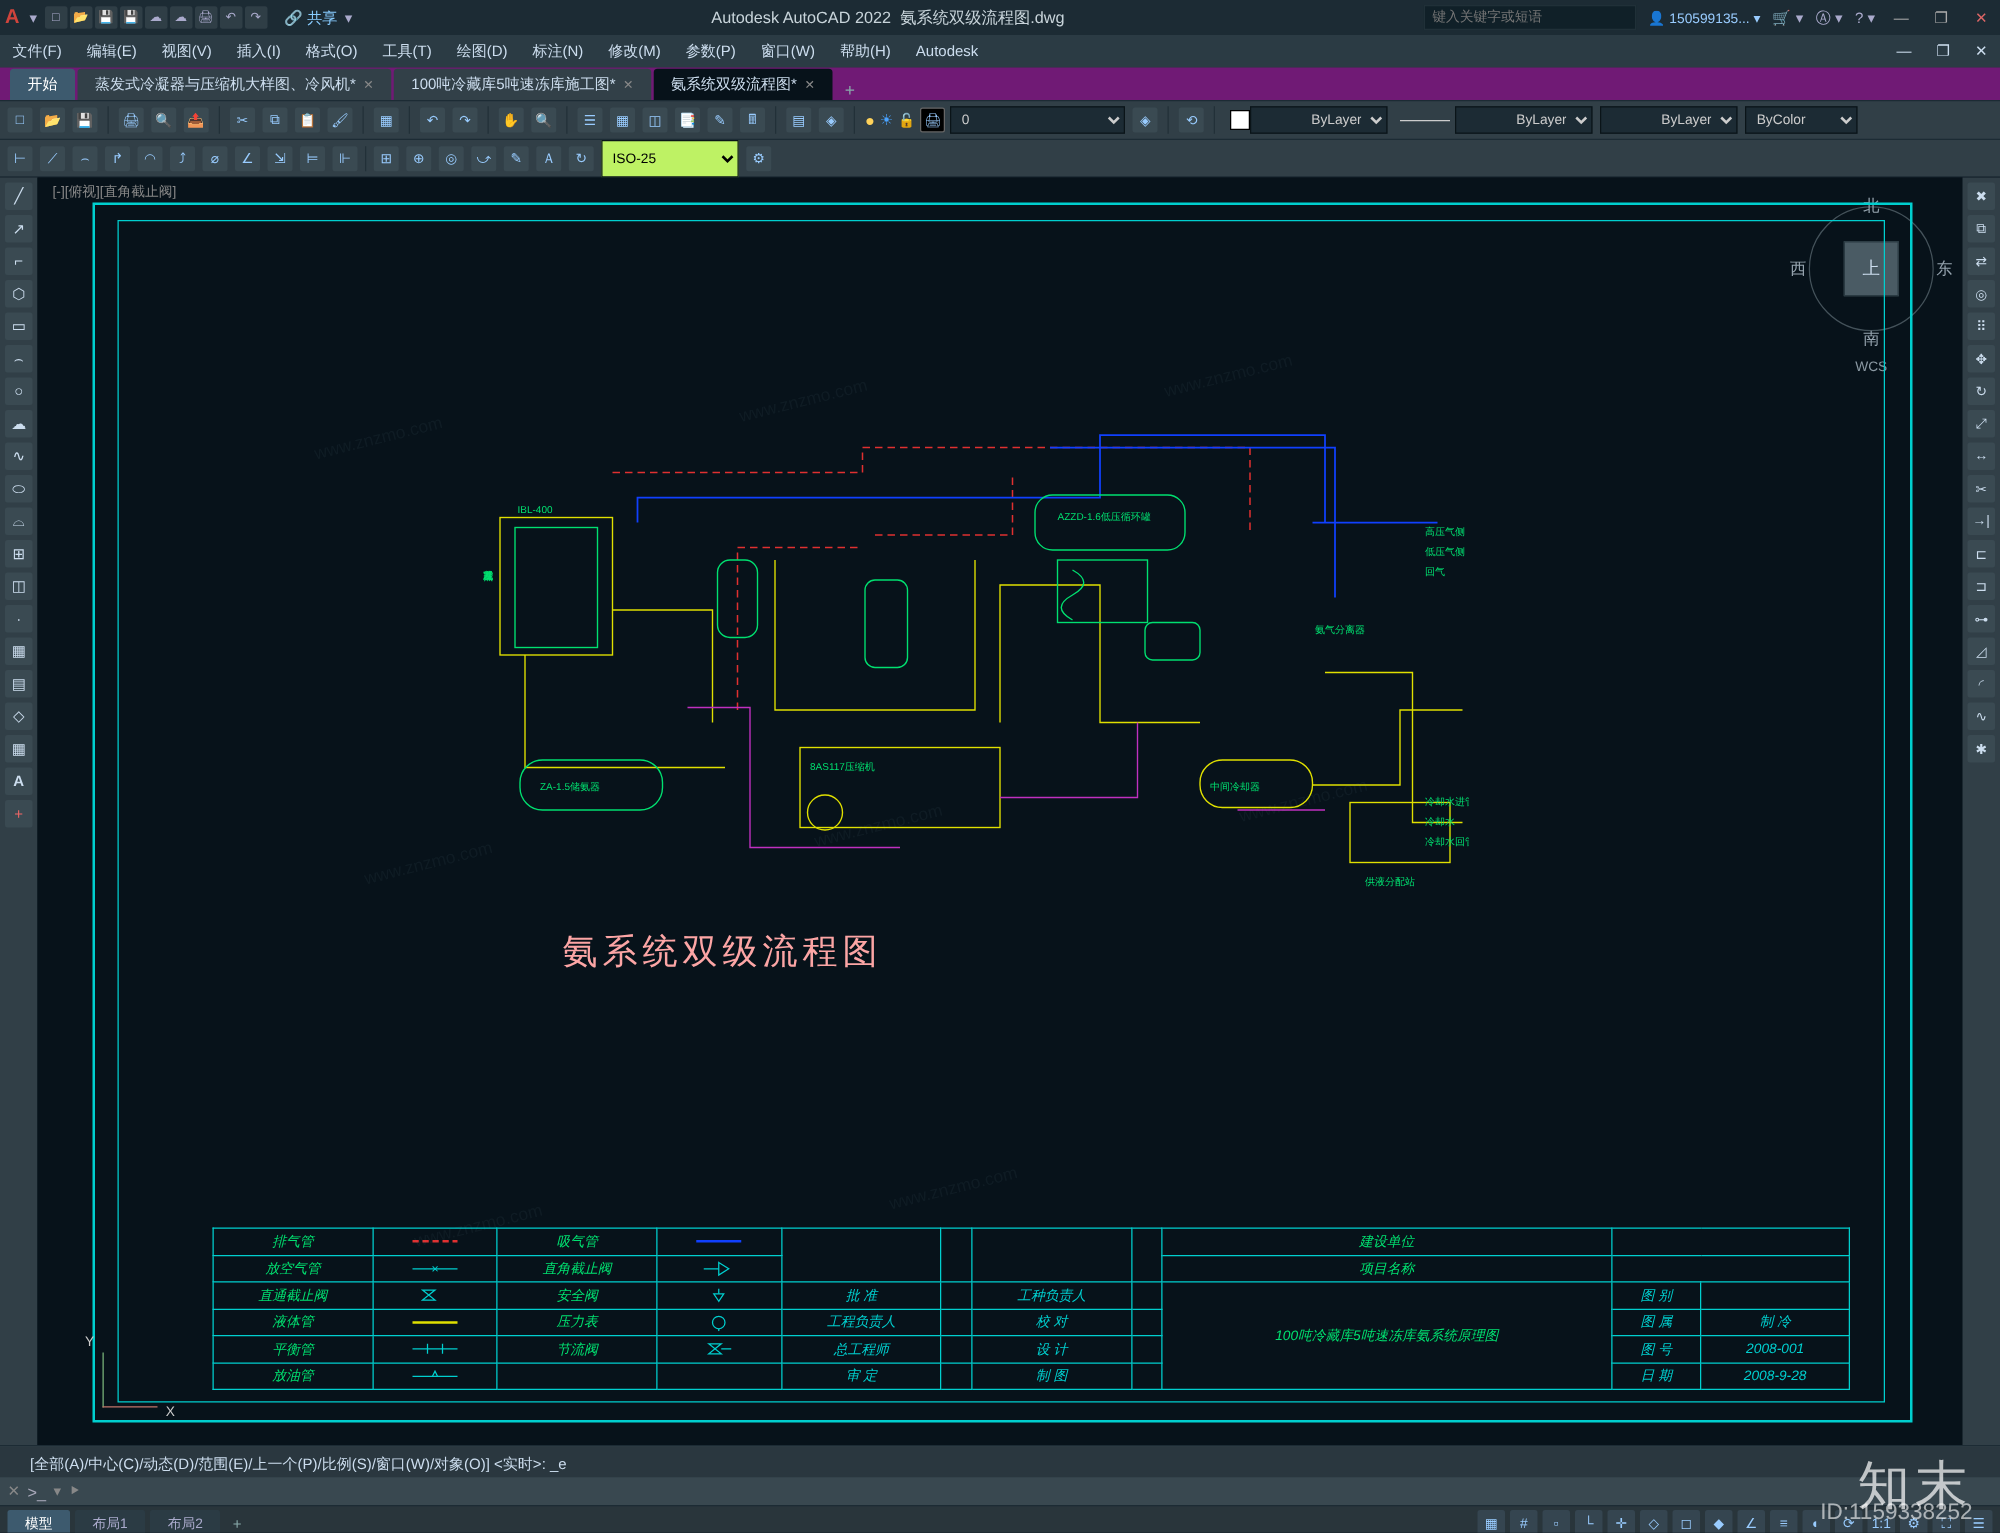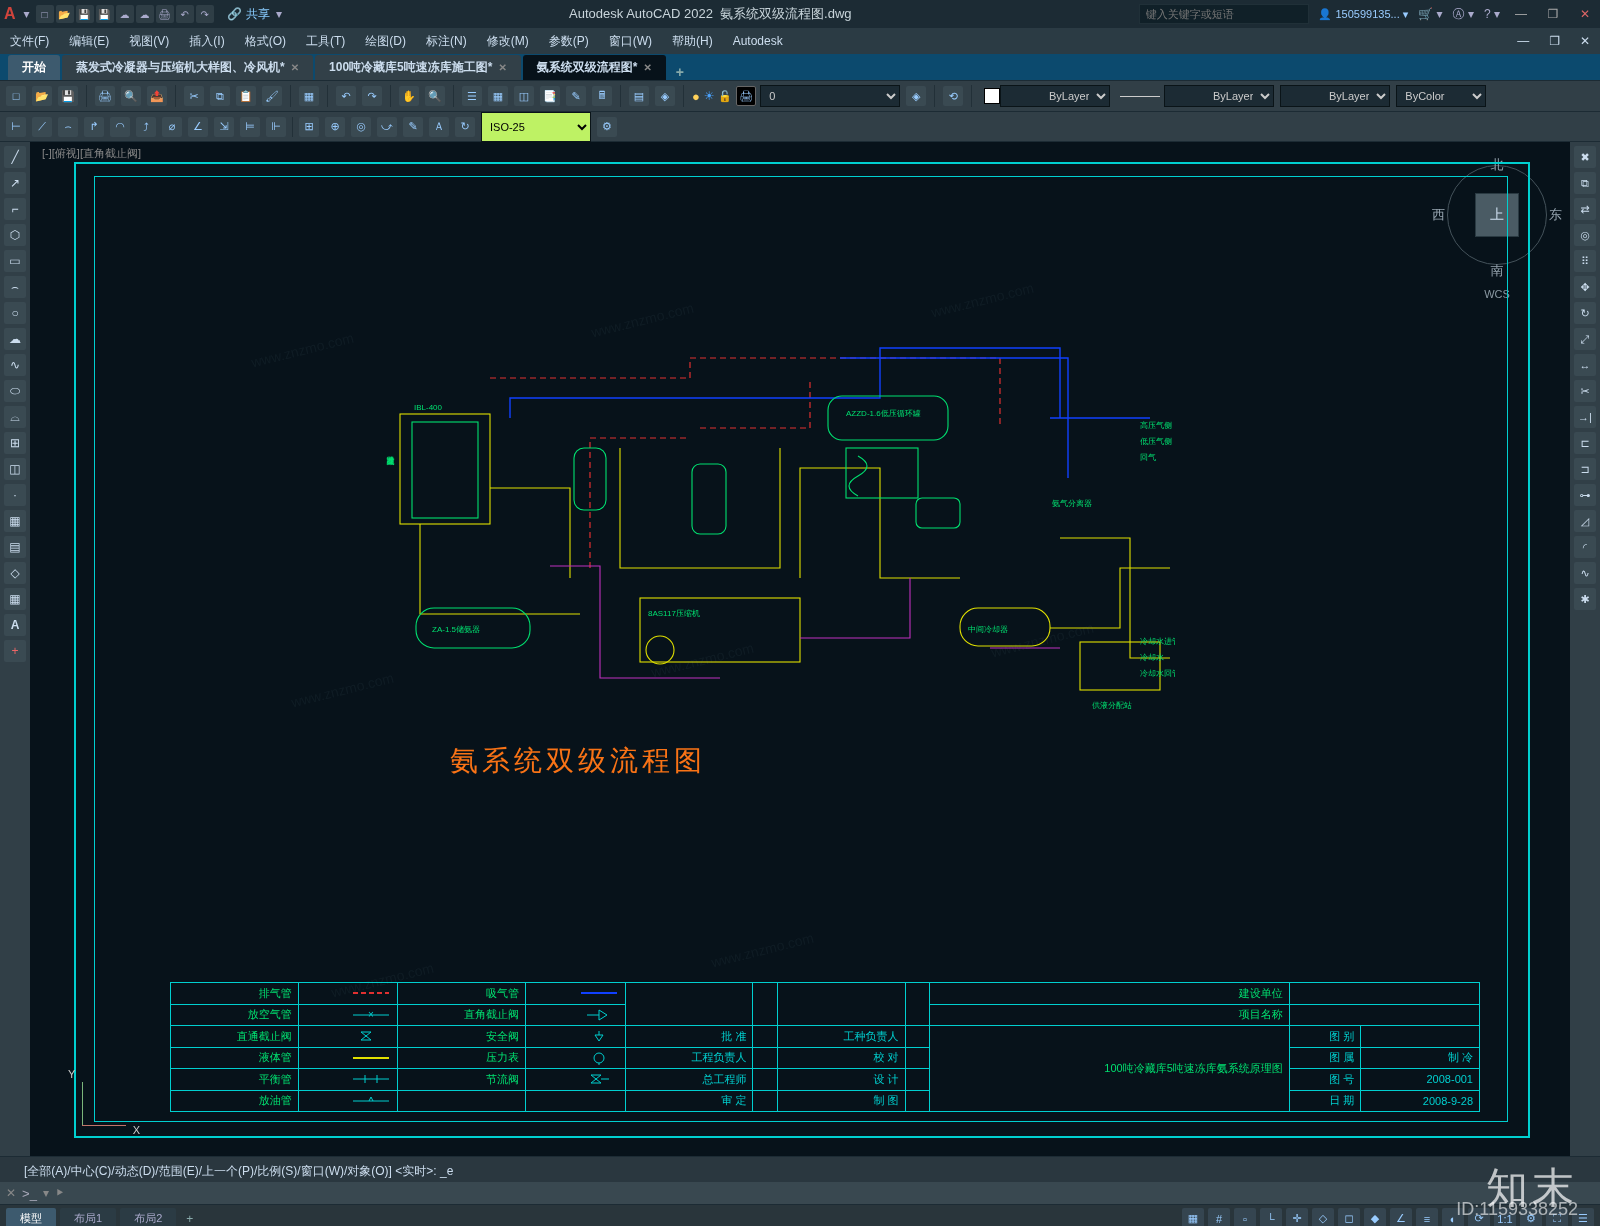--- a/index.html
+++ b/index.html
@@ -16,21 +16,21 @@
   .titlebar .right { display: flex; align-items: center; gap: 10px; margin-left: 10px; }
   .titlebar .user { color: #9cf; font-size: 11px; }
   .titlebar .winbtn { width: 22px; height: 20px; color: #aaa; display: flex; align-items: center; justify-content: center; }
   .titlebar .winbtn.close { color: #d66; }
 
   
   .menubar { height: 26px; background: #2b3b44; display: flex; align-items: center; }
   .menubar .item { padding: 0 10px; line-height: 26px; font-size: 12px; color: #cde; }
 
   
-  .filetabs { height: 26px; background: #0c4a6e; display: flex; align-items: flex-end; padding-left: 8px; gap: 2px; font-weight: bold; }
+  .filetabs { height: 26px; background: #701a75; display: flex; align-items: flex-end; padding-left: 8px; gap: 2px; }
   .filetabs .tab { padding: 4px 14px 4px 14px; background: #324048; border-radius: 3px 3px 0 0; color: #cde; font-size: 12px; position: relative; }
   .filetabs .tab.start { background: #3d5a6e; color: #fff; }
   .filetabs .tab .x { color: #888; margin-left: 6px; font-size: 10px; }
   .filetabs .tab.active { background: #07121a; }
   .filetabs .plus { width: 24px; text-align: center; color: #8aa; font-size: 14px; }
 
   
   .ribbon { height: 32px; background: #313f47; display: flex; align-items: center; padding: 0 6px; gap: 6px; border-top: 1px solid #1c2b34; border-bottom: 1px solid #1c2b34; }
   .ribbon .ico { width: 20px; height: 20px; background: #3a4a52; border-radius: 2px; display: flex; align-items: center; justify-content: center; color: #9cf; font-size: 11px; }
   .ribbon .sep { width: 1px; height: 22px; background: #223038; margin: 0 2px; }
@@ -75,27 +75,27 @@
 
   
   .ucs { position: absolute; left: 44px; bottom: 22px; width: 60px; height: 60px; }
   .ucs .yax { position: absolute; left: 8px; bottom: 8px; width: 1px; height: 44px; background: #7bb57b; }
   .ucs .xax { position: absolute; left: 8px; bottom: 8px; width: 44px; height: 1px; background: #c2746a; }
   .ucs .yl { position: absolute; left: -6px; top: -6px; color: #ccc; font-size: 11px; }
   .ucs .xl { position: absolute; right: -6px; bottom: -2px; color: #ccc; font-size: 11px; }
 
   
   .diagram { position: absolute; left: 330px; top: 176px; width: 815px; height: 430px; }
-  .dgtitle { position: absolute; left: 420px; top: 600px; color: #f97316; font-size: 28px; letter-spacing: 4px; }
+  .dgtitle { position: absolute; left: 420px; top: 600px; color: #fca5a5; font-size: 28px; letter-spacing: 4px; }
   svg.dwg { width: 100%; height: 100%; }
 
   
   .titleblock { position: absolute; left: 140px; right: 120px; bottom: 44px; height: 130px; }
   .titleblock table { width: 100%; height: 100%; border-collapse: collapse; font-size: 11px; }
-  .titleblock td { border: 1px solid #00cfcf; padding: 2px 6px; color: #00cfcf; text-align: right; vertical-align: middle; }
+  .titleblock td { border: 1px solid #00cfcf; padding: 2px 6px; color: #00cfcf; text-align: center; vertical-align: middle; font-style: italic; }
   .titleblock td.g { color: #00e070; }
   .titleblock .sym { display: inline-block; width: 40px; height: 14px; vertical-align: middle; }
   .titleblock .sym svg { width: 100%; height: 100%; }
 
   
   .cmdarea { height: 48px; background: #394850; border-top: 1px solid #1c2b34; display: flex; flex-direction: column; }
   .cmdhist { flex: 1; background: #2a373f; padding: 2px 24px; color: #cde; font-size: 12px; display: flex; align-items: flex-end; }
   .cmdinput { height: 22px; display: flex; align-items: center; background: #394850; padding: 0 6px; gap: 6px; }
   .cmdinput .prompt { color: #aab; font-size: 13px; }
   .cmdinput input { flex: 1; background: transparent; border: none; color: #9aa; font-style: italic; font-size: 12px; outline: none; }

